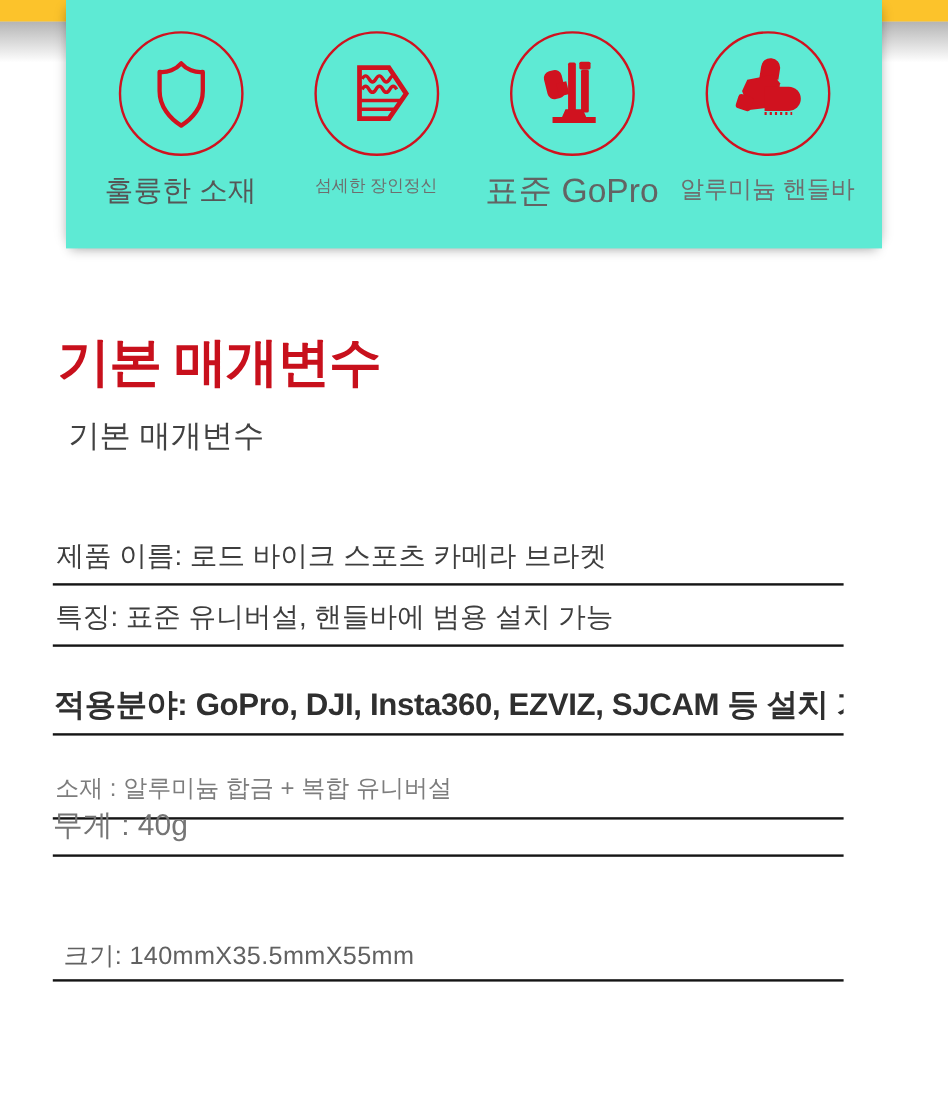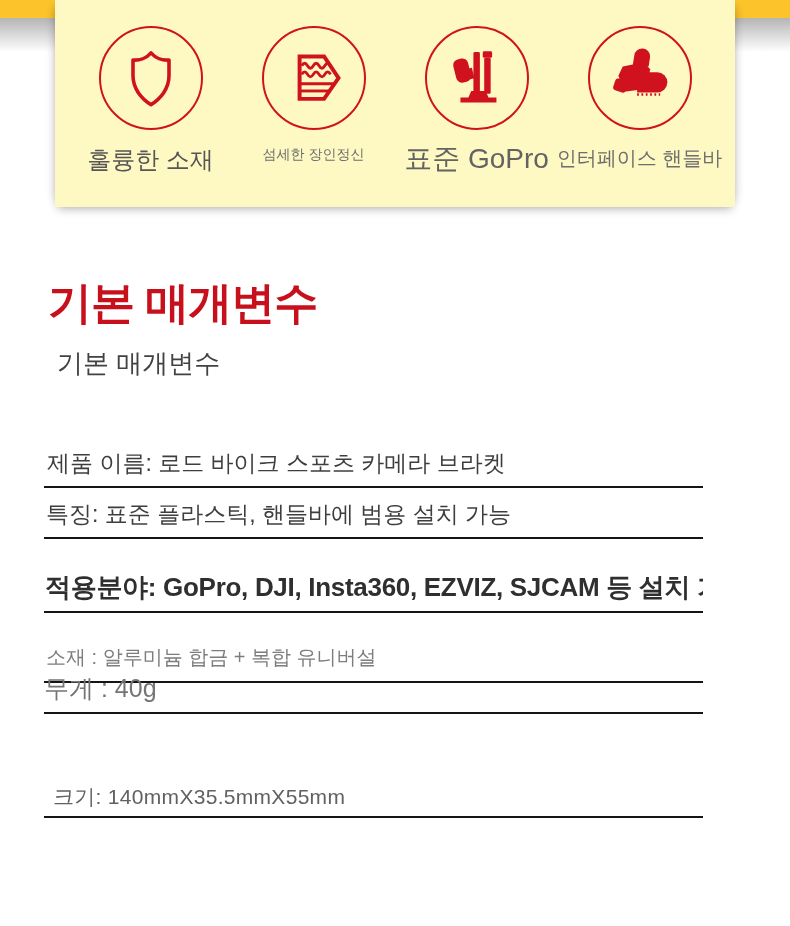--- a/index.html
+++ b/index.html
@@ -20,21 +20,21 @@
     background:var(--banner-yellow);z-index:1;
   }
   .banner-shadow{
     position:absolute;left:0;top:18px;width:790px;height:34px;
     background:linear-gradient(to bottom,rgba(90,90,90,.45),rgba(255,255,255,0));
     z-index:1;
   }
   
   .feature-card{
     position:absolute;left:55px;top:0;width:680px;height:207px;
-    background:#fef9c3;z-index:2;
+    background:#5eead4;z-index:2;
     box-shadow:0 5px 9px -3px rgba(0,0,0,.28),
                7px 0 10px -7px rgba(0,0,0,.18),
               -7px 0 10px -7px rgba(0,0,0,.18);
     display:flex;align-items:flex-start;justify-content:space-between;
     padding:26px 14px 0 14px;
   }
   .feature{
     width:163px;display:flex;flex-direction:column;align-items:center;
   }
   .fc-circle{
@@ -120,28 +120,28 @@
     <div class="feature">
       <div class="fc-circle">
         <svg viewBox="0 0 100 100" fill="currentColor" stroke="none">
           <path d="M42 19 a11 11 0 0 1 22 2 l-2 13 -22 -2 Z"></path>
           <path d="M26 34 l30 -6 8 10 -4 27 -32 4 -8 -22 Z"></path>
           <rect x="14" y="52" width="18" height="17" rx="4" transform="rotate(18 23 60)"></rect>
           <path d="M46 42 h28 a14 14 0 0 1 0 28 h-28 Z"></path>
           <path d="M46 73 h32" fill="none" stroke="currentColor" stroke-width="3.5" stroke-dasharray="2.5 3.5"></path>
         </svg>
       </div>
-      <div class="fc-label">인터페이스 핸들바</div>
+      <div class="fc-label">알루미늄 핸들바</div>
     </div>
 
   </div>
 
   <h1 class="sec-title">기본 매개변수</h1>
   <div class="sec-subtitle">기본 매개변수</div>
 
   <div class="spec spec-1">제품 이름: 로드 바이크 스포츠 카메라 브라켓</div>
-  <div class="spec spec-2">특징: 표준 플라스틱, 핸들바에 범용 설치 가능</div>
+  <div class="spec spec-2">특징: 표준 유니버설, 핸들바에 범용 설치 가능</div>
   <div class="spec spec-3">적용분야: GoPro, DJI, Insta360, EZVIZ, SJCAM 등 설치 가능...</div>
   <div class="spec spec-4">소재 : 알루미늄 합금 + 복합 유니버설</div>
   <div class="spec spec-5">무게 : 40g</div>
   <div class="spec spec-6">크기: 140mmX35.5mmX55mm</div>
 
 </div>
 
 </body></html>

